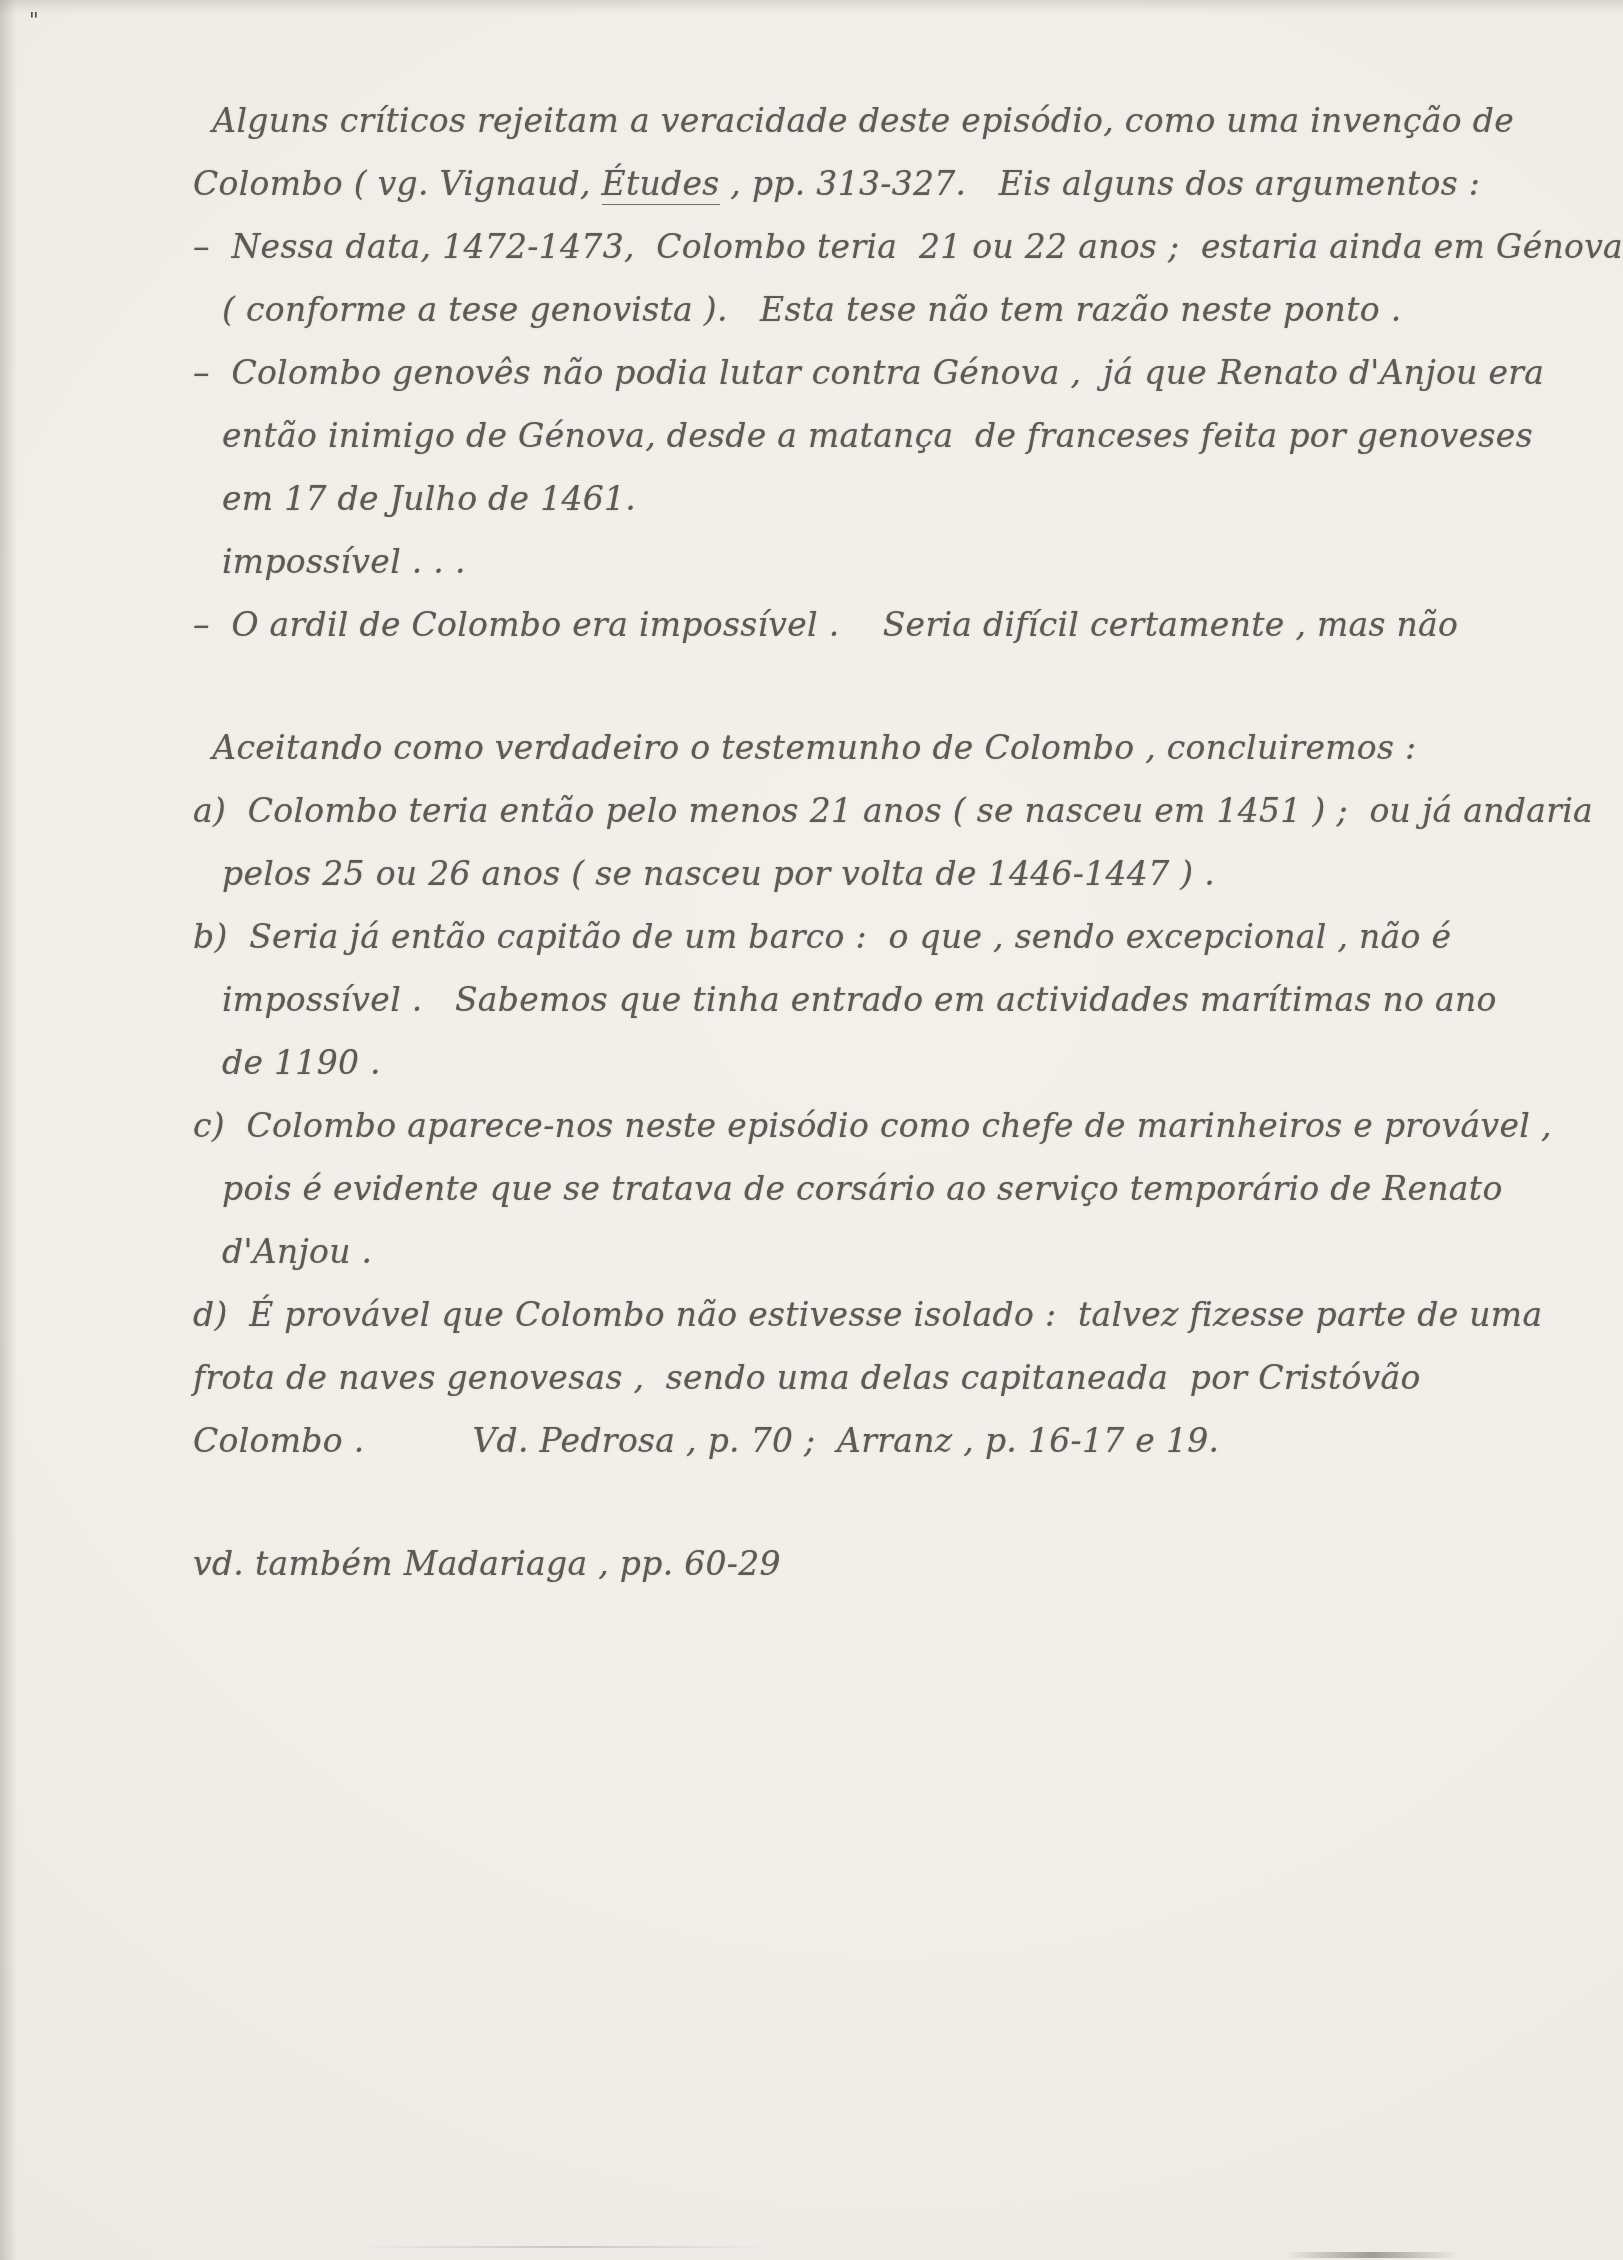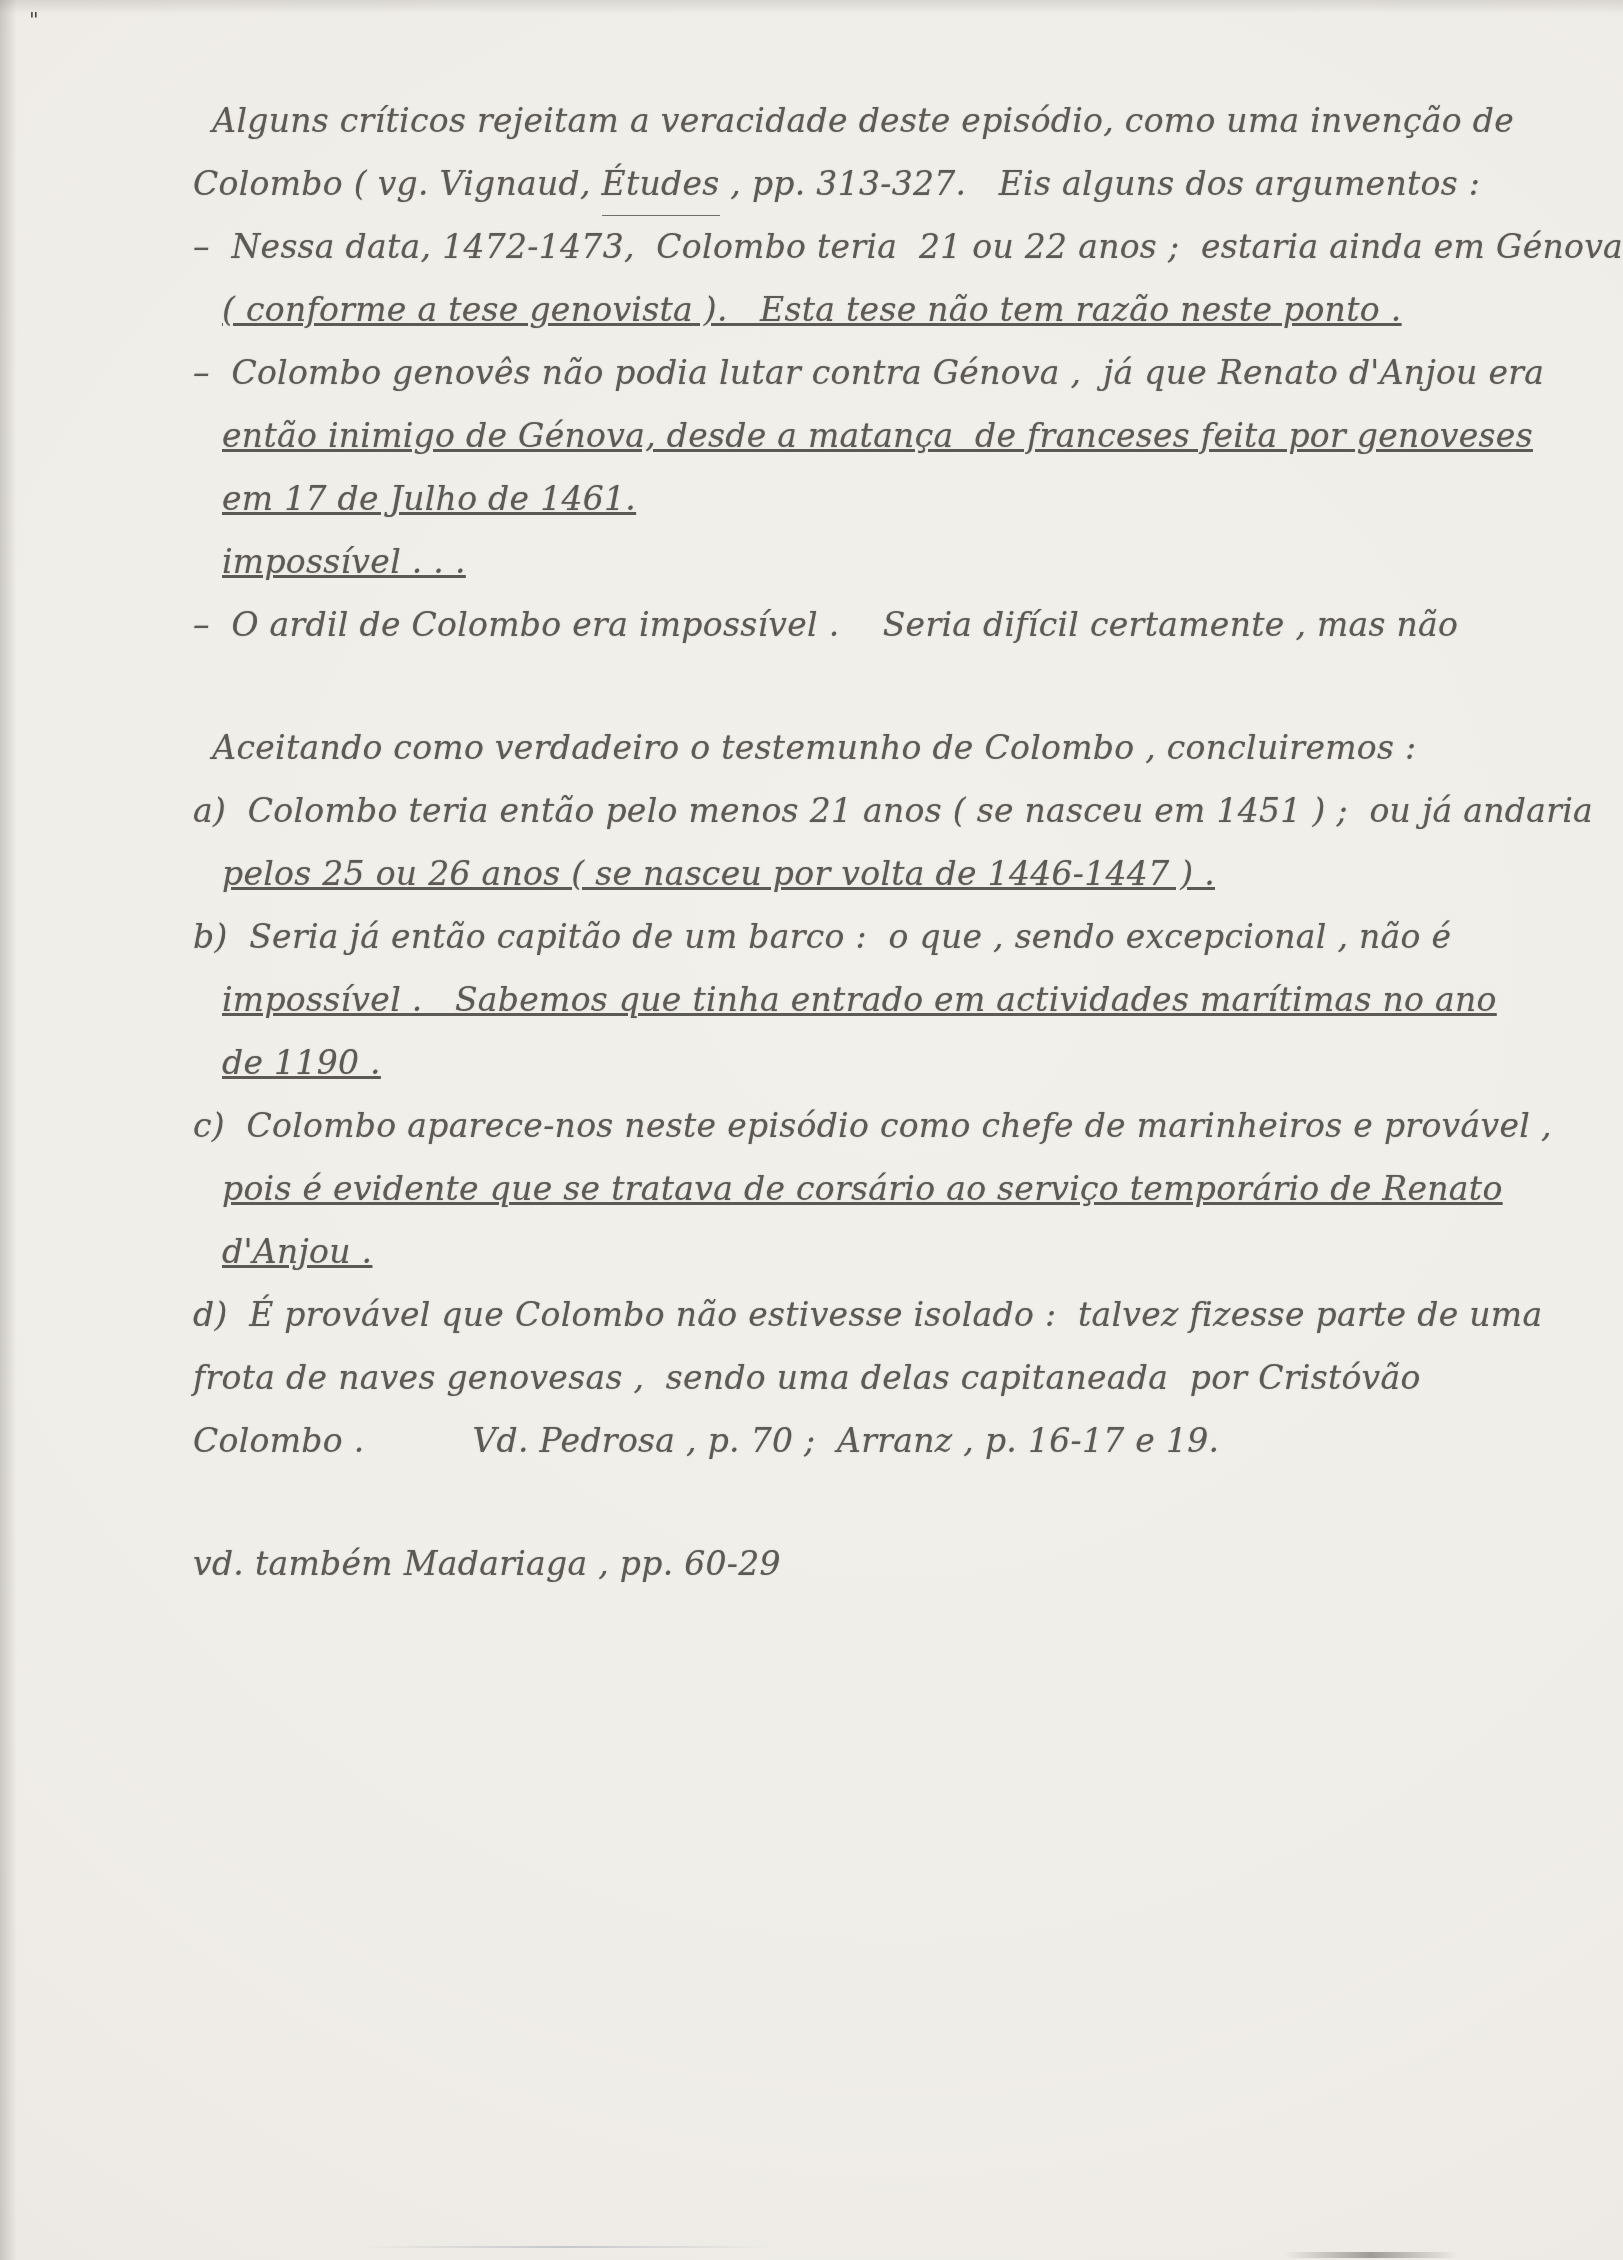--- a/index.html
+++ b/index.html
@@ -55,25 +55,25 @@
     font-size: 33px;
     font-style: italic;
     letter-spacing: 0.3px;
     text-shadow: 0 0 1.2px rgba(93,89,84,0.5);
   }
   .line {
     line-height: 63px;
     white-space: pre;
   }
   .line.para { padding-left: 19.3px; }
-  .line.cont { padding-left: 29px; text-decoration: underline; }
+  .line.cont { padding-left: 29px; }
   .line.gap  { margin-top: 60px; }
   .underline {
     border-bottom: 1.9px solid rgba(93,89,84,0.85);
-    padding-bottom: 12px;
+    padding-bottom: 1px;
   }
   .bottom-streak {
     position: absolute;
     left: 357px;
     bottom: 11.6px;
     width: 415px;
     height: 2.9px;
     background: linear-gradient(90deg, rgba(120,132,152,0), rgba(120,132,152,0.35), rgba(120,132,152,0));
     border-radius: 1.9px;
   }

